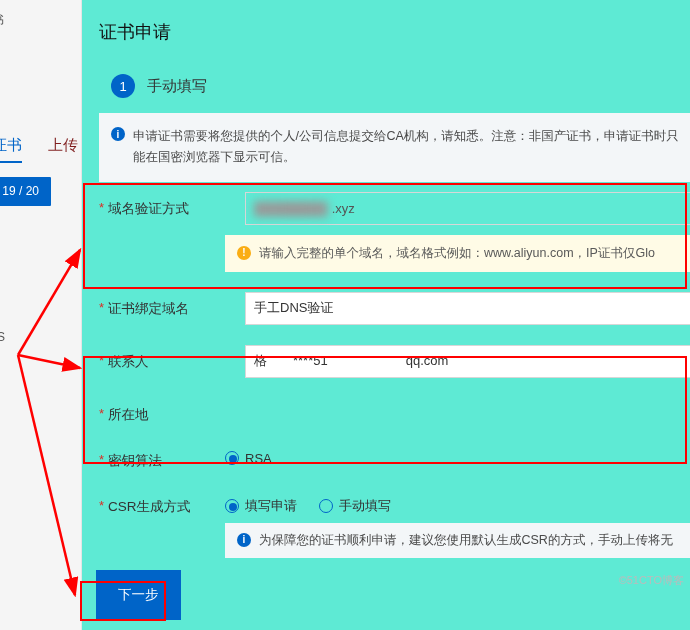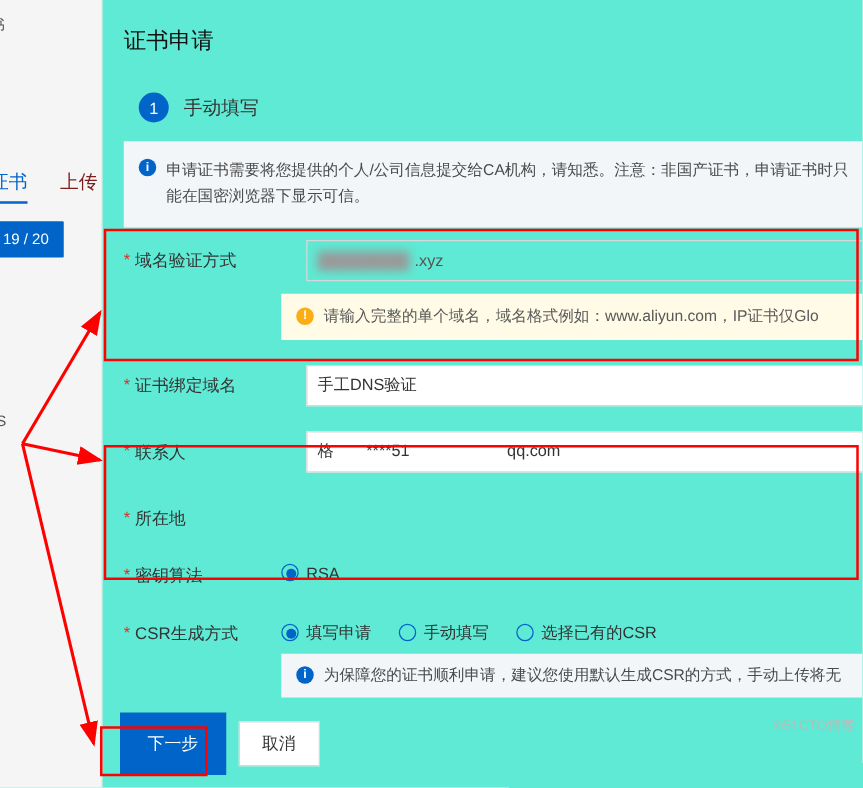--- a/index.html
+++ b/index.html
@@ -142,36 +142,31 @@
       <div class="ctrl">
         <div class="radios">
           <label class="radio">
               <span class="rdot on"></span>
               <span>填写申请</span>
             </label>
           <label class="radio">
               <span class="rdot"></span>
               <span>手动填写</span>
             </label>
-          <label class="radio">
-              <span class="rdot"></span>
-              <span>选择已有的CSR</span>
-            </label>
         </div>
         <div class="csr-info">
           <span class="info-i">i</span>
           <span>为保障您的证书顺利申请，建议您使用默认生成CSR的方式，手动上传将无</span>
         </div>
       </div>
     </div>
   </div>
 </div>
 
 <div class="footer">
   <button class="btn-primary">下一步</button>
-  <button class="btn-secondary">取消</button>
 </div>
 
 <div class="watermark">©51CTO博客</div>
 
 <div class="red-box rb1"></div>
 <div class="red-box rb2"></div>
 <div class="red-box rb3"></div>
 
 </body></html>

